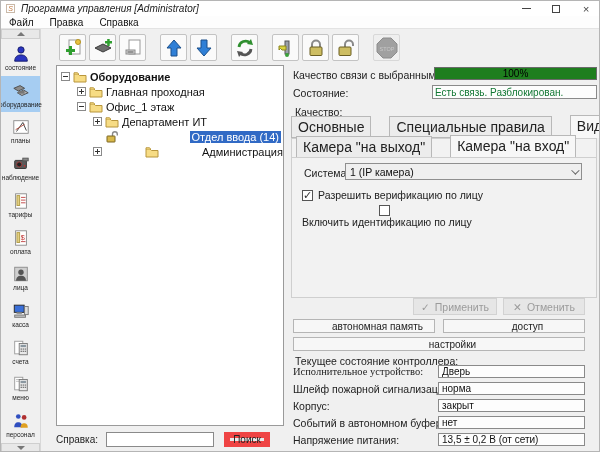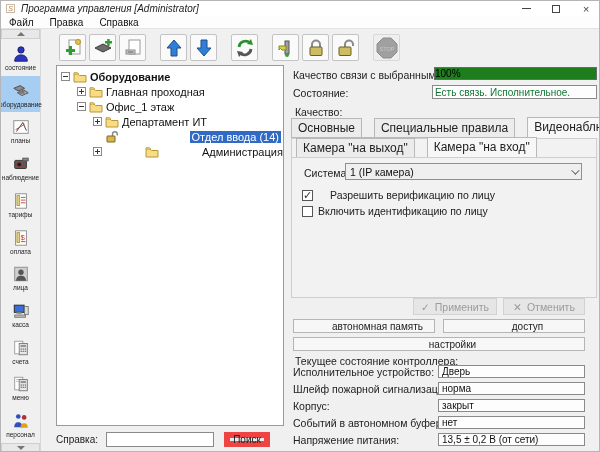--- a/index.html
+++ b/index.html
@@ -48,25 +48,25 @@
 
   
   .searchrow{position:absolute;left:55px;top:429px;width:228px;height:18px;display:flex;align-items:center;}
   .searchrow label{font-size:10px;color:#222;}
   .search-input{margin-left:8px;width:108px;height:15px;border:1px solid #8a8a8a;background:#fff;font-size:10px;padding:0 2px;}
   .search-btn{margin-left:10px;width:46px;height:15px;border:6px solid #ef4444;background:#e9e9e9;font-size:10px;color:#222;display:flex;align-items:center;justify-content:center;}
 
   
   .right{position:absolute;left:290px;top:64px;width:306px;height:388px;}
   .rlabel{position:absolute;font-size:10.5px;color:#222;white-space:nowrap;}
-  .progress{position:absolute;left:143px;top:2px;width:163px;height:13px;border:1px solid #6a6a6a;background:#1e7e1e;color:#000;font-size:10px;display:flex;align-items:center;justify-content:flex-start;}
+  .progress{position:absolute;left:143px;top:2px;width:163px;height:13px;border:1px solid #6a6a6a;background:#1e7e1e;color:#000;font-size:10px;display:flex;align-items:center;justify-content:center;}
   .statebox{position:absolute;left:141px;top:20px;width:165px;height:14px;border:1px solid #8a8a8a;background:#fdfdfd;font-size:10px;color:#173;display:flex;align-items:center;padding:0 2px;white-space:nowrap;}
 
   .tabs-outer{position:absolute;left:0;top:55px;width:306px;height:18px;display:flex;align-items:flex-end;border-bottom:1px solid #b8b8b8;}
-  .tab{font-size:12px;color:#222;border:1px solid #b8b8b8;border-bottom:none;background:#ececec;padding:2px 6px 2px 6px;margin-right:12px;white-space:nowrap;}
+  .tab{font-size:14px;color:#222;border:1px solid #b8b8b8;border-bottom:none;background:#ececec;padding:2px 6px 2px 6px;margin-right:18px;white-space:nowrap;}
   .tab.active{background:#f7f7f7;padding-bottom:4px;margin-bottom:-1px;}
 
   .pane{position:absolute;left:0;top:73px;width:306px;height:160px;border:1px solid #cfcfcf;background:#f2f2f2;}
   .tabs-inner{position:absolute;left:4px;top:0px;display:flex;align-items:flex-end;height:18px;}
   .tabs-inner .tab{background:#ececec;}
   .tabs-inner .tab.active{background:#f7f7f7;}
   .pane-line{position:absolute;left:0;top:18px;width:100%;height:1px;background:#cfcfcf;}
 
   .sysrow{position:absolute;left:12px;top:28px;font-size:10.5px;color:#222;}
   .combo{position:absolute;left:53px;top:24px;width:237px;height:17px;border:1px solid #8f8f8f;background:#efefef;font-size:10.5px;color:#111;display:flex;align-items:center;padding:0 4px;}
@@ -400,21 +400,21 @@
     <div class="search-btn">Поиск</div>
   </div>
 
   <div class="right">
     <div class="rlabel" style="left:2px;top:4px;">Качество связи с выбранным:</div>
     <div class="progress">
         <span>100%</span>
       </div>
 
     <div class="rlabel" style="left:2px;top:22px;">Состояние:</div>
-    <div class="statebox">Есть связь. Исполнительное.</div>
+    <div class="statebox">Есть связь. Разблокирован.</div>
 
     <div class="rlabel" style="left:4px;top:41px;">Качество:</div>
 
     <div class="tabs-outer">
       <div class="tab">Основные</div>
       <div class="tab">Специальные правила</div>
       <div class="tab active">Видеонаблюдение</div>
       <div class="tab">Биометрика</div>
     </div>
 
@@ -424,46 +424,46 @@
         <div class="tab active">Камера "на вход"</div>
       </div>
       <div class="pane-line"></div>
 
       <div class="sysrow">Система:</div>
       <div class="combo">
         <span>1 (IP камера)</span>
         <span class="chev"></span>
       </div>
 
-      <div class="checkrow" style="top:50px;gap:12px;">
+      <div class="checkrow" style="top:50px;">
         <span class="cbox checked"></span>
         <span>Разрешить верификацию по лицу</span>
       </div>
-      <div class="checkrow" style="top:66px;">
+      <div class="checkrow" style="top:66px;flex-direction:column;">
         <span class="cbox"></span>
         <span>Включить идентификацию по лицу</span>
       </div>
     </div>
 
     <div class="btn-disabled" style="left:122px;width:84px;">
       <span>✓</span>
       <span>Применить</span>
     </div>
     <div class="btn-disabled" style="left:212px;width:82px;">
       <span>✕</span>
       <span>Отменить</span>
     </div>
 
     <div class="btn-flat" style="left:2px;top:254px;width:142px;">автономная память</div>
     <div class="btn-flat" style="left:2px;top:272px;width:292px;">настройки</div>
     <div class="btn-flat" style="left:152px;top:254px;width:142px;">доступ</div>
 
     <div class="ctl-header">Текущее состояние контроллера:</div>
 
-    <div class="ctl-label" style="top:301px;">Исполнительное устройство:</div>
+    <div class="ctl-label" style="top:301px;font-family:Liberation Serif, serif;">Исполнительное устройство:</div>
     <div class="ctl-box" style="top:300px;">Дверь</div>
 
     <div class="ctl-label" style="top:318px;">Шлейф пожарной сигнализации:</div>
     <div class="ctl-box" style="top:317px;">норма</div>
 
     <div class="ctl-label" style="top:335px;">Корпус:</div>
     <div class="ctl-box" style="top:334px;">закрыт</div>
 
     <div class="ctl-label" style="top:352px;">Событий в автономном буфере:</div>
     <div class="ctl-box" style="top:351px;">нет</div>

